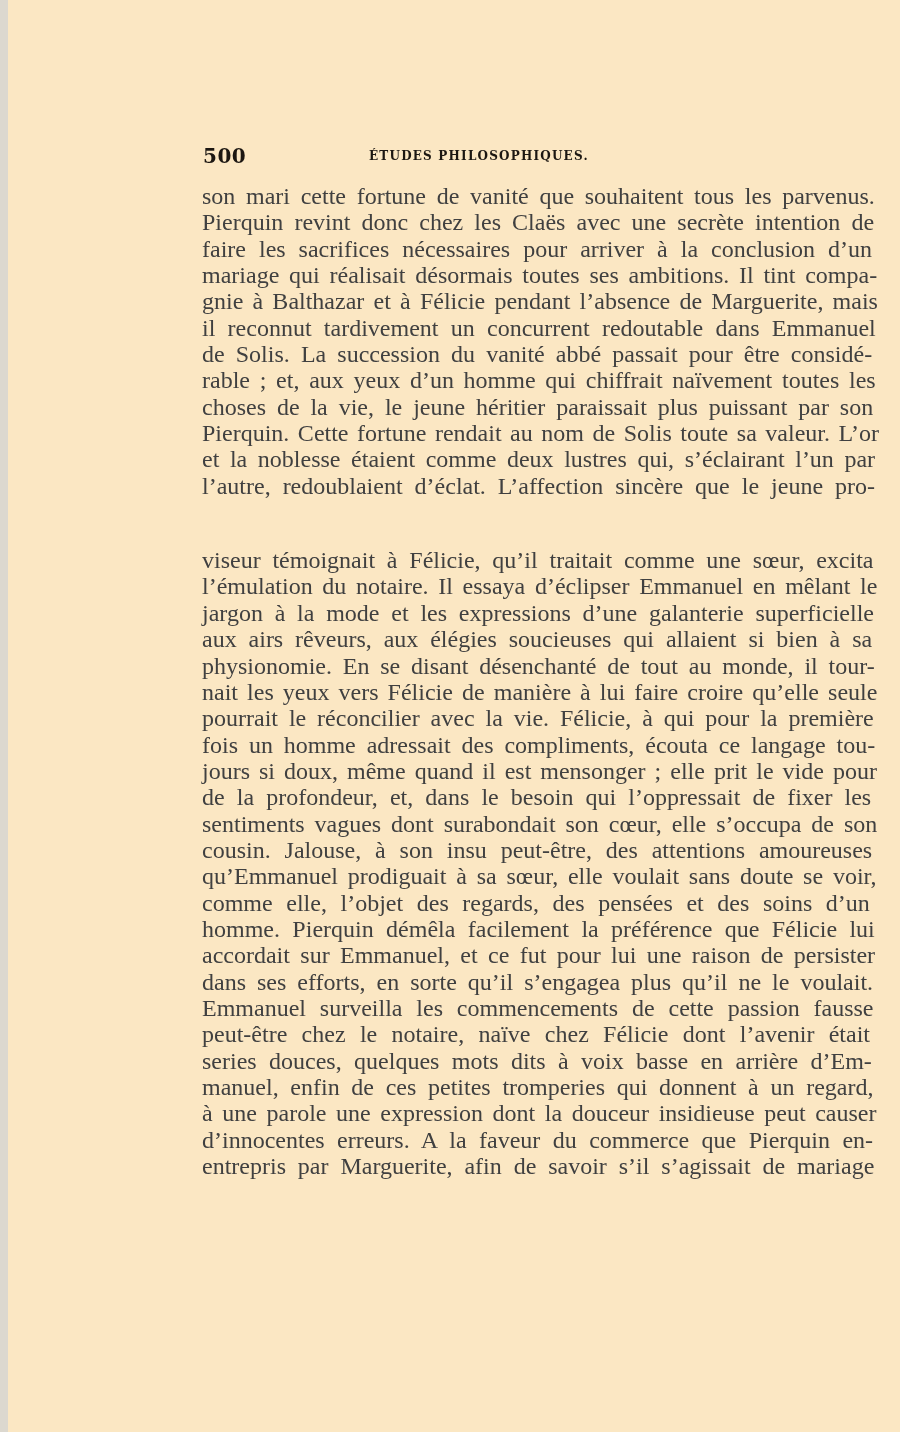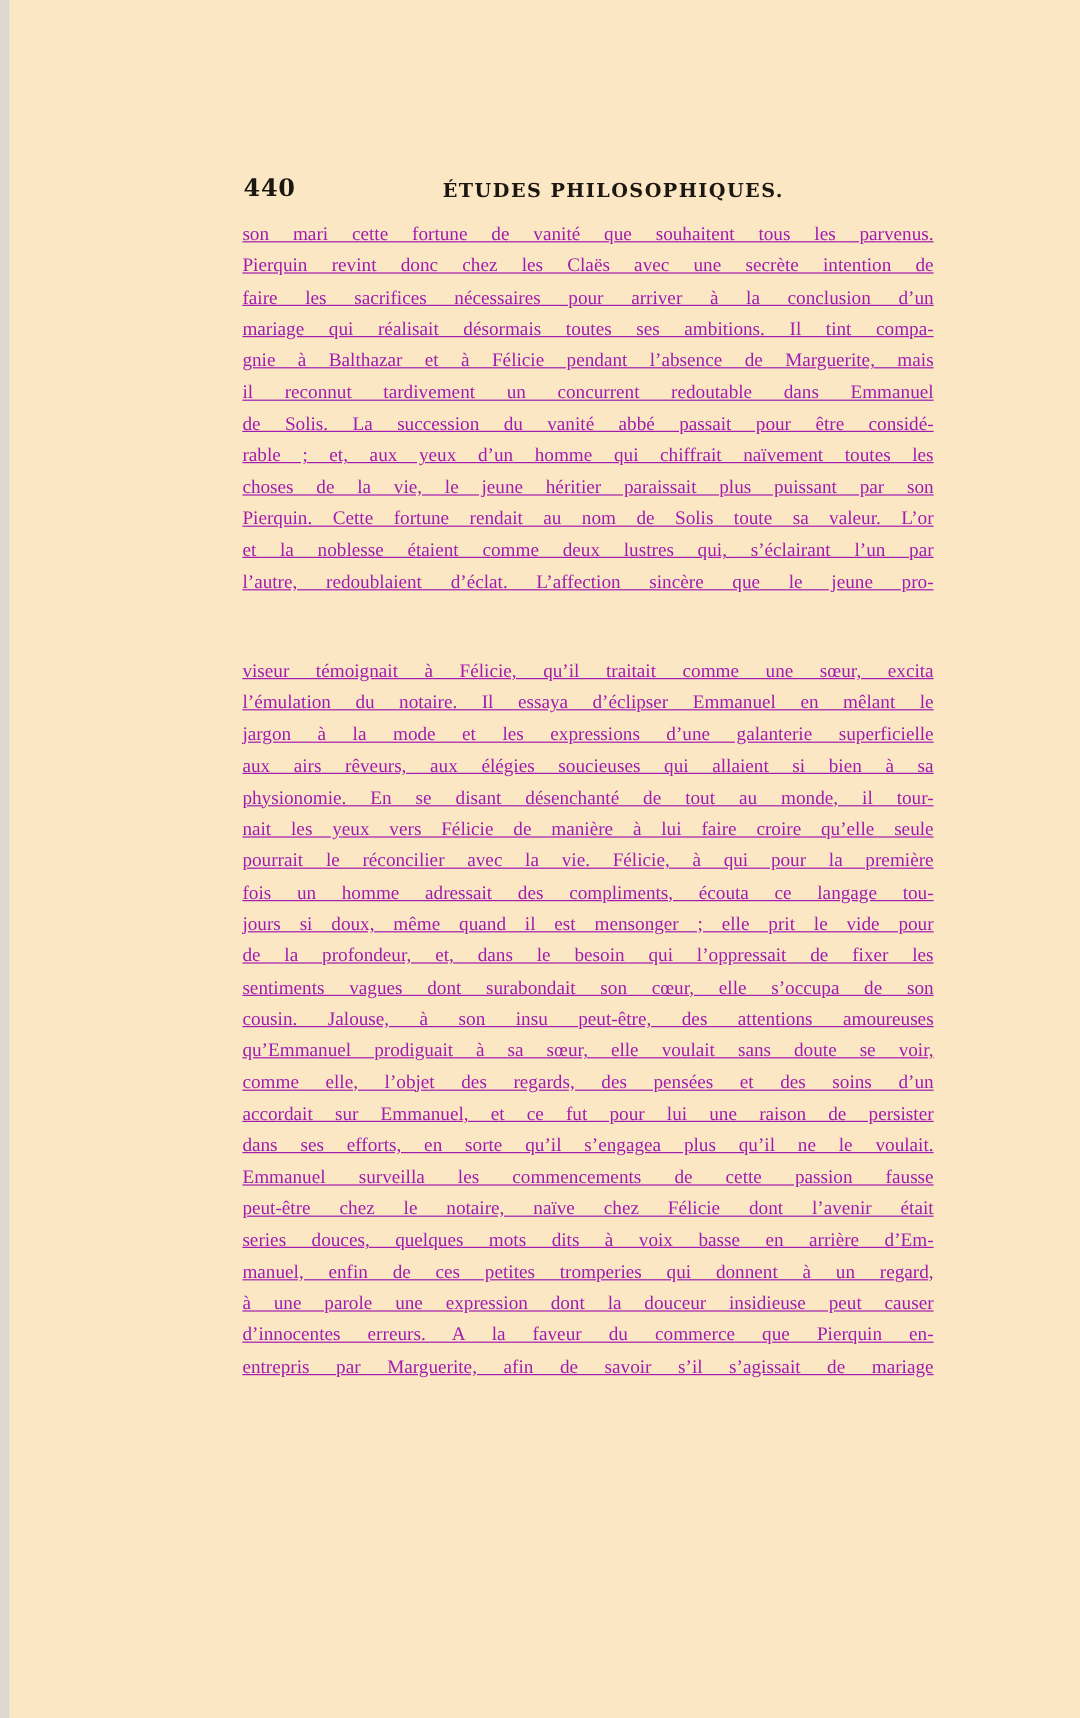--- a/index.html
+++ b/index.html
@@ -43,33 +43,32 @@
       left: 0;
       top: 0;
       font-size: 20px;
       font-weight: bold;
       letter-spacing: 0.5px;
     }
     .running-title {
       position: absolute;
       left: 166px;
       top: 5px;
-      font-size: 16px;
+      font-size: 12px;
       font-weight: bold;
       letter-spacing: 1.2px;
     }
     .body-text {
       position: absolute;
       left: 202px;
       top: 183px;
       width: 576px;
       font-family: "Liberation Serif", serif;
-      font-size: 16px;
-      color: #a21caf;
-      text-decoration: underline;
+      font-size: 24px;
+      color: #404040;
     }
     .line {
       display: block;
       height: 26.35px;
       line-height: 26.35px;
       white-space: nowrap;
       text-align: justify;
       text-align-last: justify;
     }
     .line.last {
@@ -77,21 +76,21 @@
     }
   </style>
 </head>
 <body>
 
 <div class="left-edge"></div>
 
 <div class="page"></div>
 
 <div class="running-head">
-  <span class="page-number">440</span>
+  <span class="page-number">500</span>
   <span class="running-title">ÉTUDES PHILOSOPHIQUES.</span>
 </div>
 
 <div class="body-text">
   <span class="line" style="display: block; width: 576px; word-spacing: 4.7px;">son mari cette fortune de vanité que souhaitent tous les parvenus.</span>
   <span class="line" style="display: block; width: 576px; word-spacing: 5.1px;">Pierquin revint donc chez les Claës avec une secrète intention de</span>
   <span class="line" style="display: block; width: 576px; word-spacing: 7px;">faire les sacrifices nécessaires pour arriver à la conclusion d’un</span>
   <span class="line" style="display: block; width: 576px; word-spacing: 3.77778px;">mariage qui réalisait désormais toutes ses ambitions. Il tint compa-</span>
   <span class="line" style="display: block; width: 576px; word-spacing: 3.2px;">gnie à Balthazar et à Félicie pendant l’absence de Marguerite, mais</span>
   <span class="line" style="display: block; width: 576px; word-spacing: 6.28571px;">il reconnut tardivement un concurrent redoutable dans Emmanuel</span>
@@ -108,20 +107,21 @@
   <span class="line" style="display: block; width: 576px; word-spacing: 4.8px;">physionomie. En se disant désenchanté de tout au monde, il tour-</span>
   <span class="line" style="display: block; width: 576px; word-spacing: 3.08333px;">nait les yeux vers Félicie de manière à lui faire croire qu’elle seule</span>
   <span class="line" style="display: block; width: 576px; word-spacing: 4.90909px;">pourrait le réconcilier avec la vie. Félicie, à qui pour la première</span>
   <span class="line" style="display: block; width: 576px; word-spacing: 4.88889px;">fois un homme adressait des compliments, écouta ce langage tou-</span>
   <span class="line" style="display: block; width: 576px; word-spacing: 3px;">jours si doux, même quand il est mensonger ; elle prit le vide pour</span>
   <span class="line" style="display: block; width: 576px; word-spacing: 6.09091px;">de la profondeur, et, dans le besoin qui l’oppressait de fixer les</span>
   <span class="line" style="display: block; width: 576px; word-spacing: 3.88889px;">sentiments vagues dont surabondait son cœur, elle s’occupa de son</span>
   <span class="line" style="display: block; width: 576px; word-spacing: 7.875px;">cousin. Jalouse, à son insu peut-être, des attentions amoureuses</span>
   <span class="line" style="display: block; width: 576px; word-spacing: 3.8px;">qu’Emmanuel prodiguait à sa sœur, elle voulait sans doute se voir,</span>
   <span class="line" style="display: block; width: 576px; word-spacing: 7.6px;">comme elle, l’objet des regards, des pensées et des soins d’un</span>
+  <span class="line" style="display: block; width: 576px; word-spacing: 6.375px;">homme. Pierquin démêla facilement la préférence que Félicie lui</span>
   <span class="line" style="display: block; width: 576px; word-spacing: 4.36364px;">accordait sur Emmanuel, et ce fut pour lui une raison de persister</span>
   <span class="line" style="display: block; width: 576px; word-spacing: 5px;">dans ses efforts, en sorte qu’il s’engagea plus qu’il ne le voulait.</span>
   <span class="line" style="display: block; width: 576px; word-spacing: 7.85714px;">Emmanuel surveilla les commencements de cette passion fausse</span>
   <span class="line" style="display: block; width: 576px; word-spacing: 8.33333px;">peut-être chez le notaire, naïve chez Félicie dont l’avenir était</span>
   <span class="line" style="display: block; width: 576px; word-spacing: 6.4px;">series douces, quelques mots dits à voix basse en arrière d’Em-</span>
   <span class="line" style="display: block; width: 576px; word-spacing: 5.7px;">manuel, enfin de ces petites tromperies qui donnent à un regard,</span>
   <span class="line" style="display: block; width: 576px; word-spacing: 3.6px;">à une parole une expression dont la douceur insidieuse peut causer</span>
   <span class="line" style="display: block; width: 576px; word-spacing: 6.44444px;">d’innocentes erreurs. A la faveur du commerce que Pierquin en-</span>
   <span class="line last" style="display: block; width: 576px; word-spacing: 5.88889px;">entrepris par Marguerite, afin de savoir s’il s’agissait de mariage</span>
 </div>

